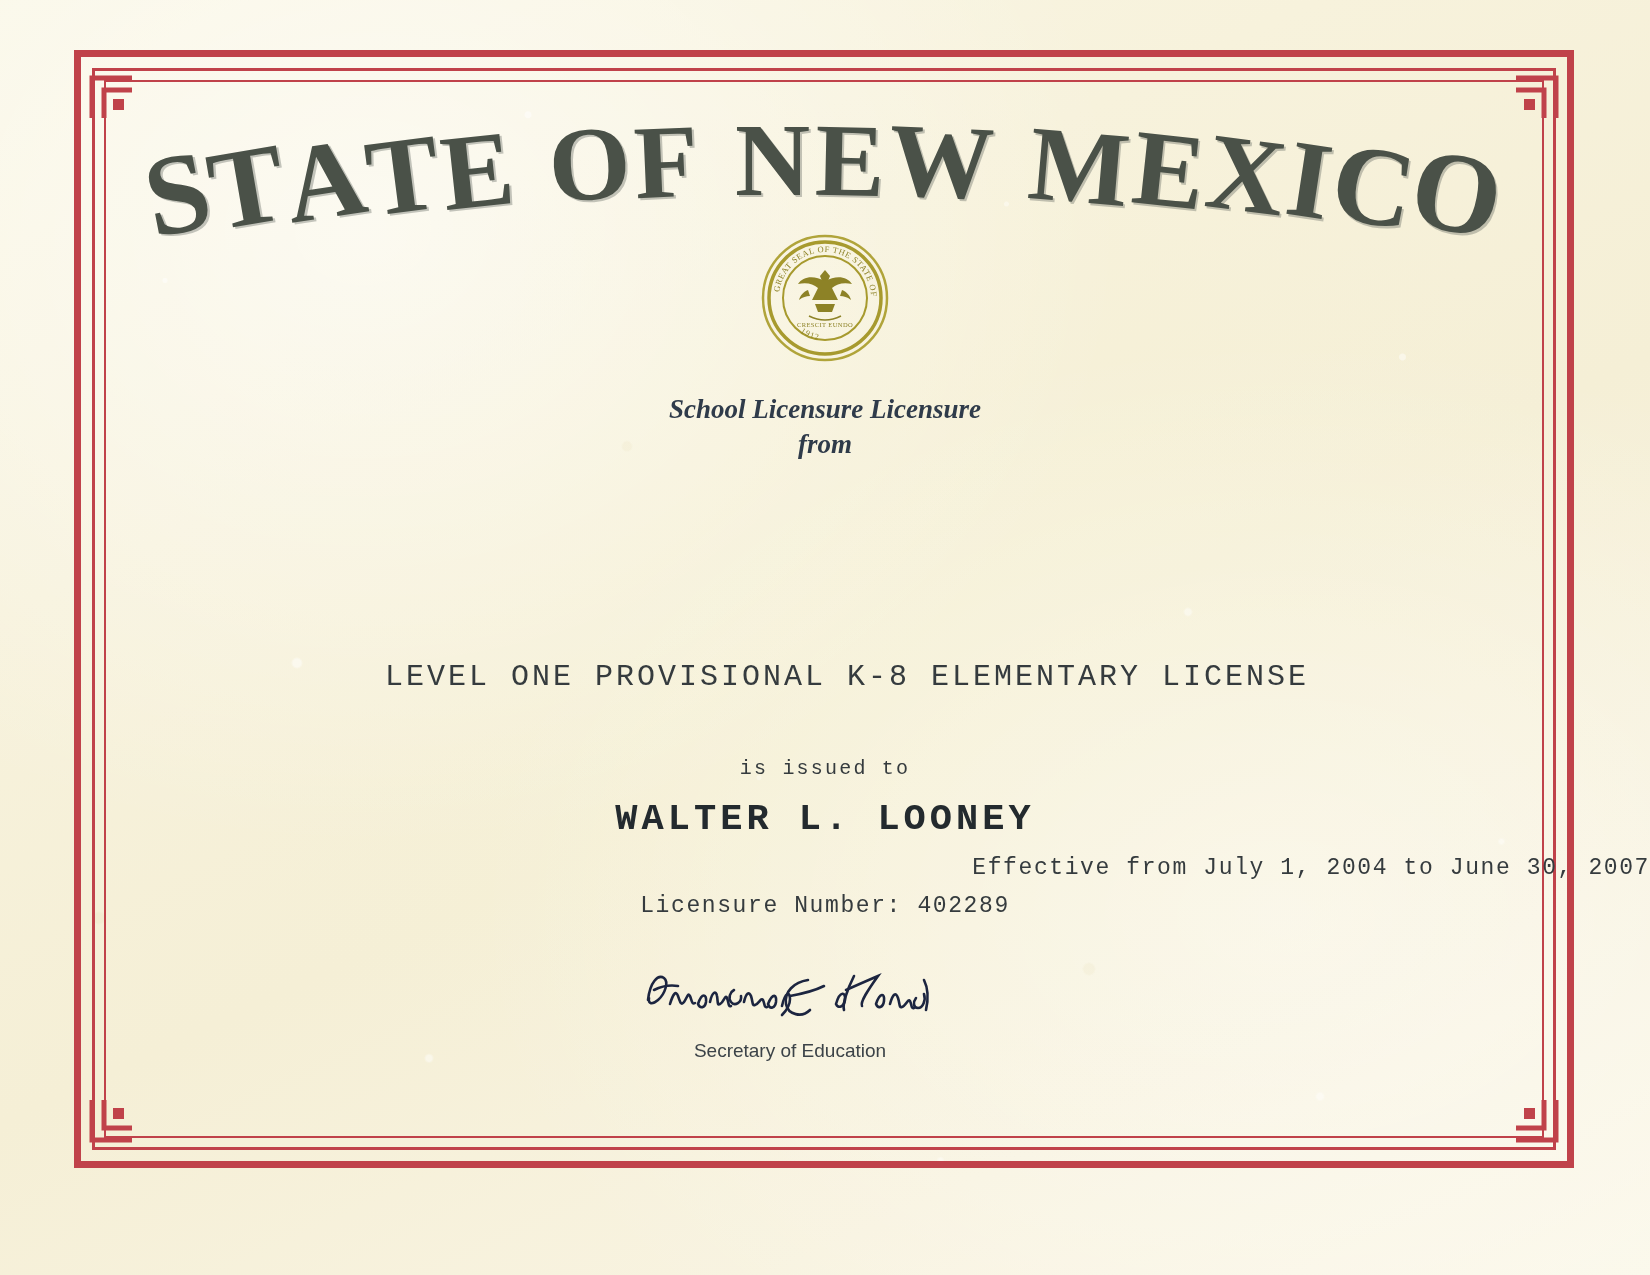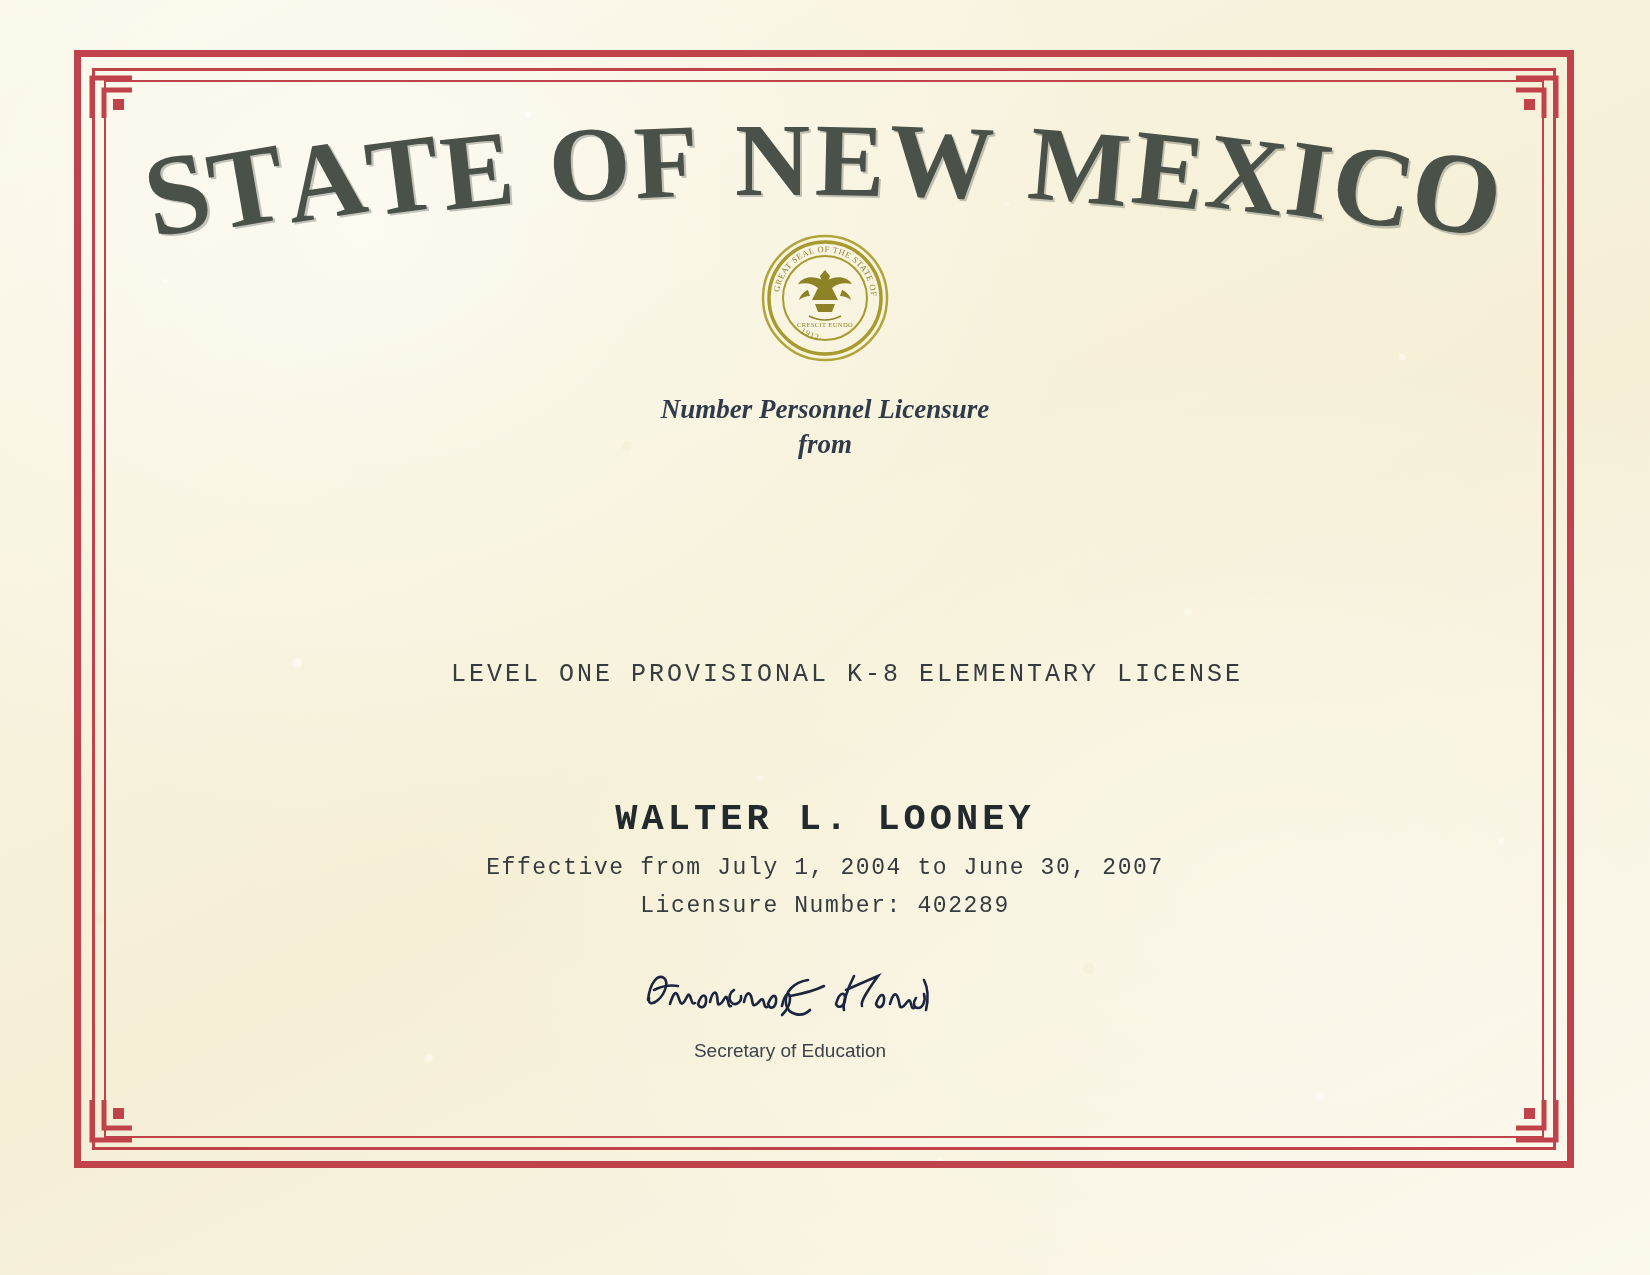--- a/index.html
+++ b/index.html
@@ -137,21 +137,21 @@
     line-height: 1.30;
   }
 
   .license-title {
     position: absolute;
     left: 0; right: 0;
     top: 660px;
     text-align: center;
     color: #353b3e;
     font-family: "Liberation Mono", monospace;
-    font-size: 25px;
+    font-size: 30px;
     letter-spacing: 3.0px;
     padding-left: 44px;
   }
 
   .issued-to {
     position: absolute;
     left: 0; right: 0;
     top: 757px;
     text-align: center;
     color: #353b3e;
@@ -169,21 +169,21 @@
     font-family: "Liberation Mono", monospace;
     font-weight: bold;
     font-size: 37px;
     letter-spacing: 4px;
   }
 
   .effective {
     position: absolute;
     left: 0; right: 0;
     top: 855px;
-    text-align: center;
+    text-align: right;
     color: #353b3e;
     font-family: "Liberation Mono", monospace;
     font-size: 23px;
     letter-spacing: 1.6px;
   }
 
   .licensure {
     position: absolute;
     left: 0; right: 0;
     top: 893px;
@@ -292,26 +292,27 @@
           <path d="M83 58 c5 2 8 6 9 10 c-4 -3 -7 -4 -11 -4 z"></path>
         </g>
         <g fill="none" stroke="#8d8226" stroke-width="1.6">
           <path d="M50 84 q16 8 32 0"></path>
         </g>
         <text x="66" y="95" text-anchor="middle" font-family="Liberation Serif, serif" font-size="6.5" fill="#8d8226" letter-spacing="0.4">CRESCIT EUNDO</text>
       </svg>
     </div>
 
     <div class="recognition">
-      <div>Number Personnel Licensure</div>
+      <div>School Licensure Licensure</div>
       <div>from</div>
     </div>
 
     <div class="license-title">LEVEL ONE PROVISIONAL K-8 ELEMENTARY LICENSE</div>
 
+    <div class="issued-to">is issued to</div>
 
     <div class="recipient">WALTER L. LOONEY</div>
 
     <div class="effective">Effective from July 1, 2004 to June 30, 2007</div>
 
     <div class="licensure">Licensure Number:  402289</div>
 
     <div class="signature">
       <svg width="320" height="70" viewBox="0 0 320 70">
         <g fill="none" stroke="#1c2540" stroke-width="2.6" stroke-linecap="round">

